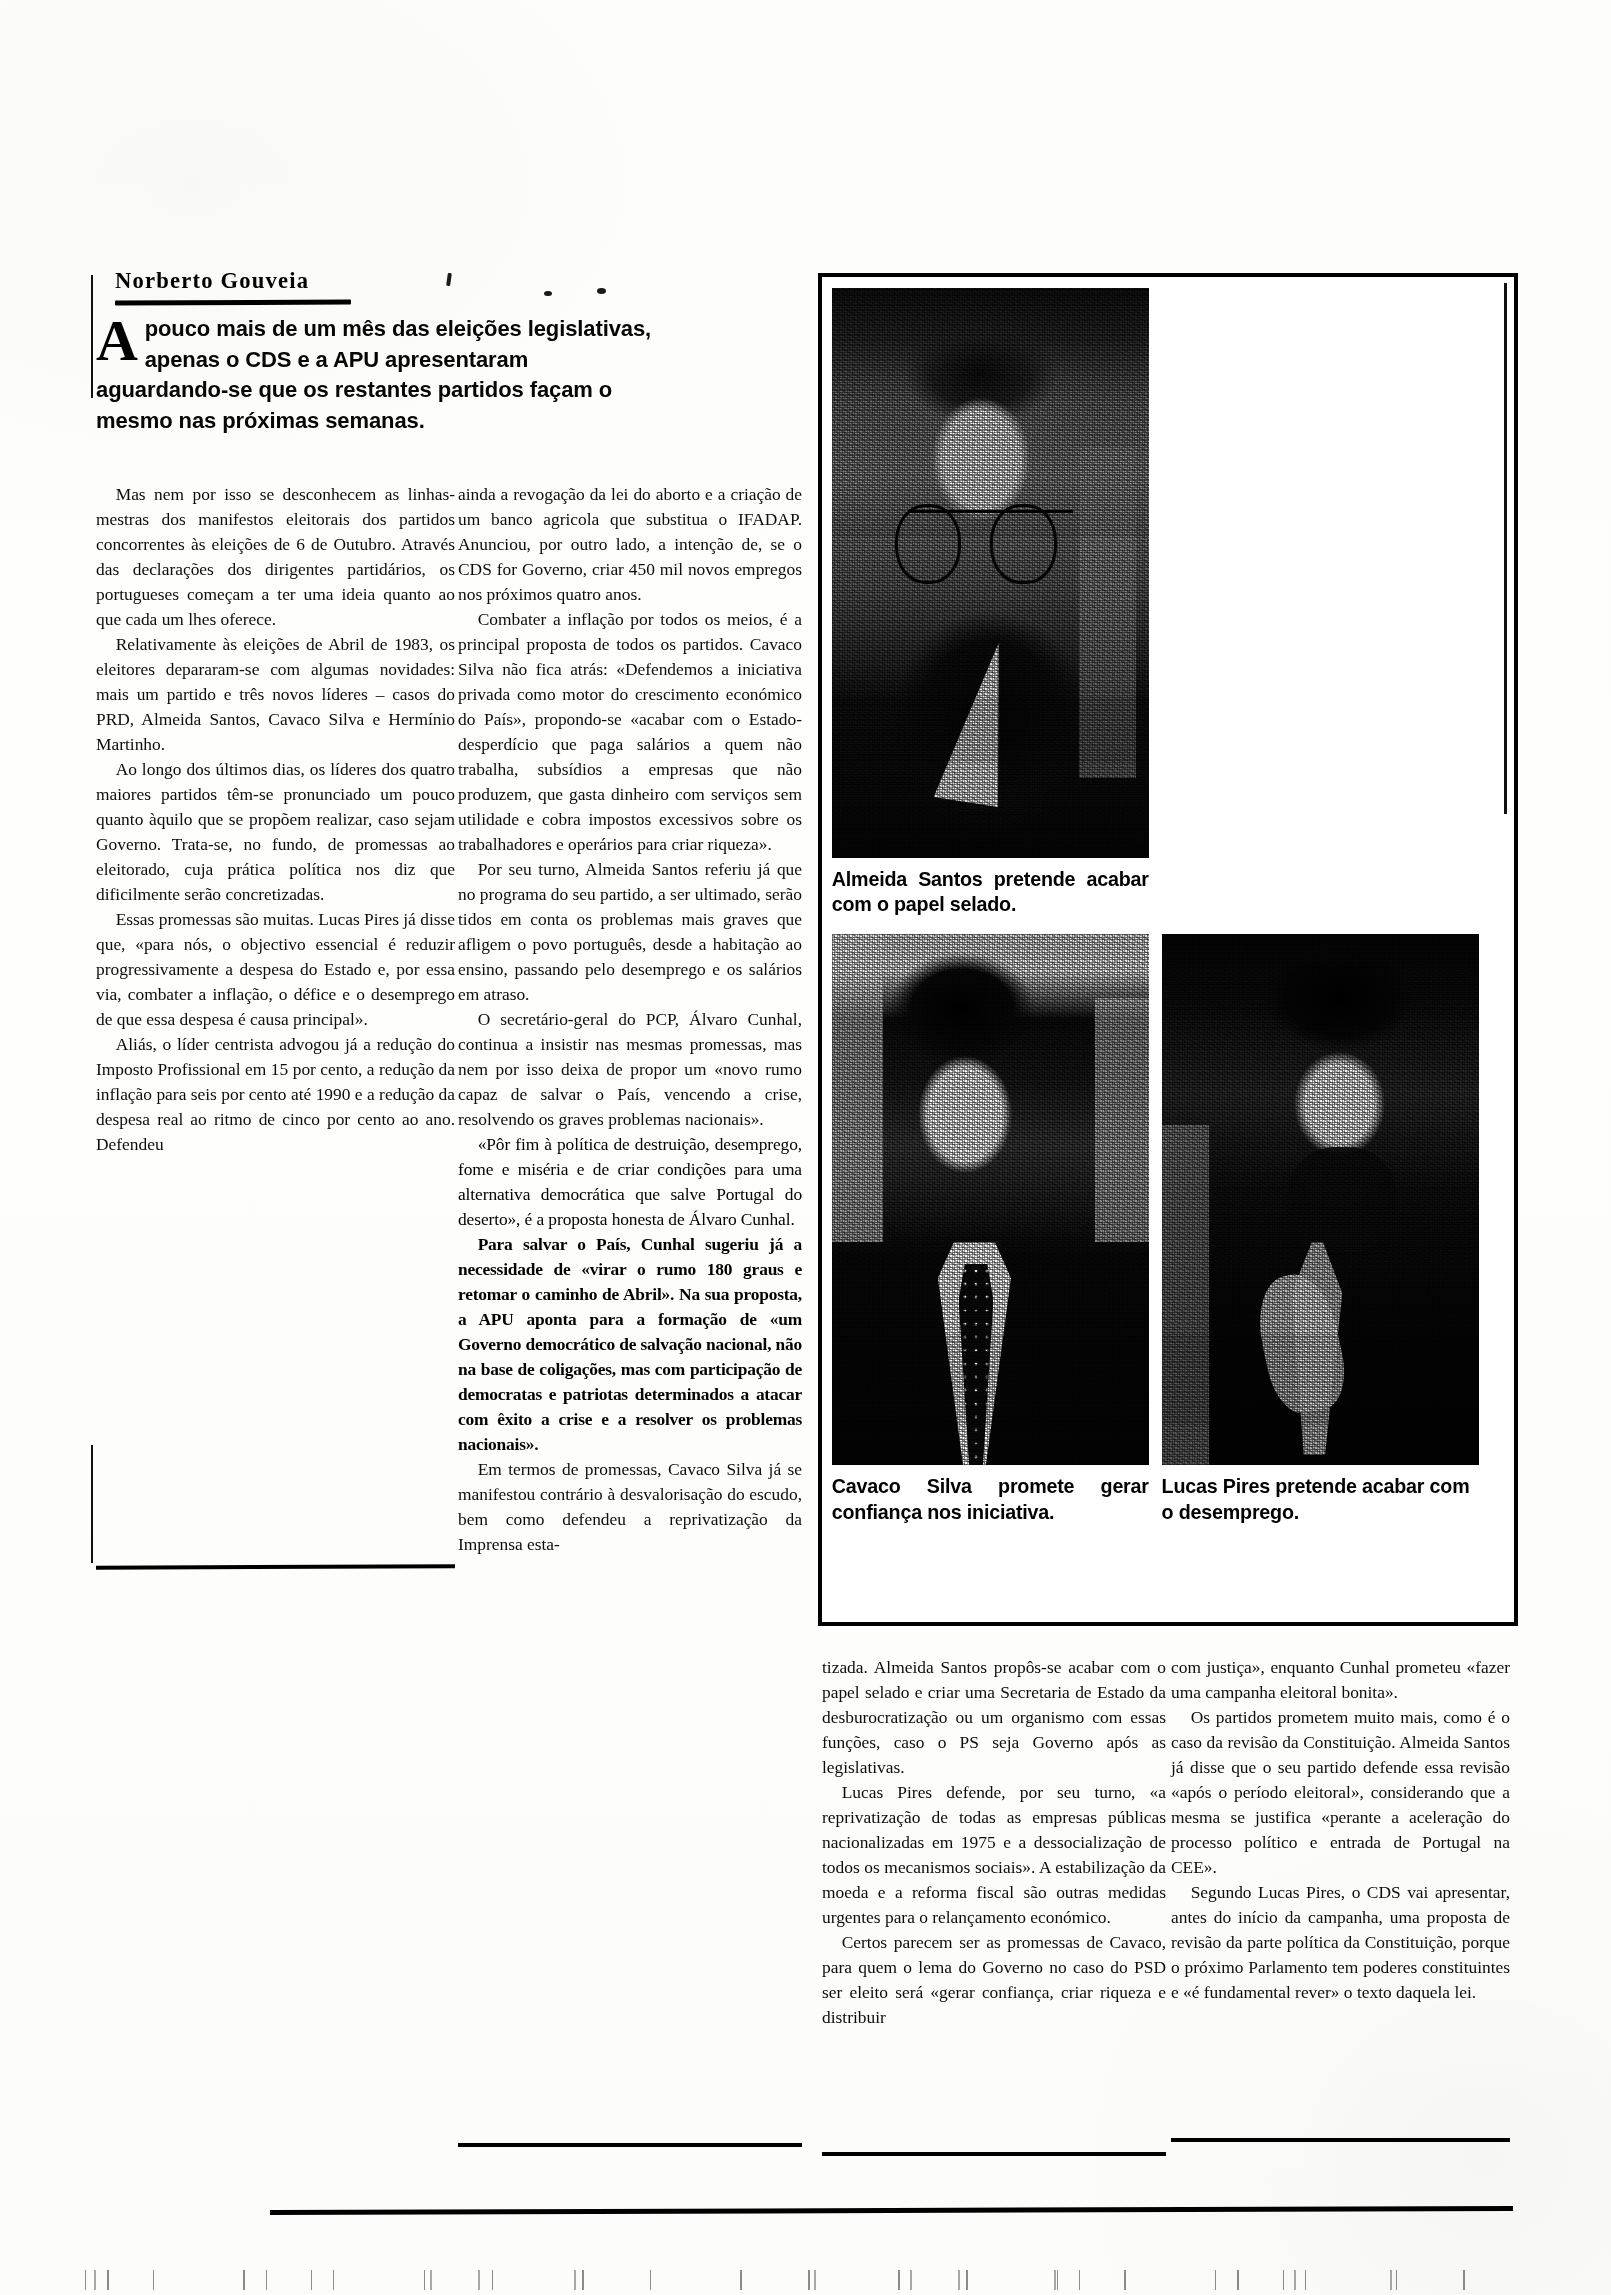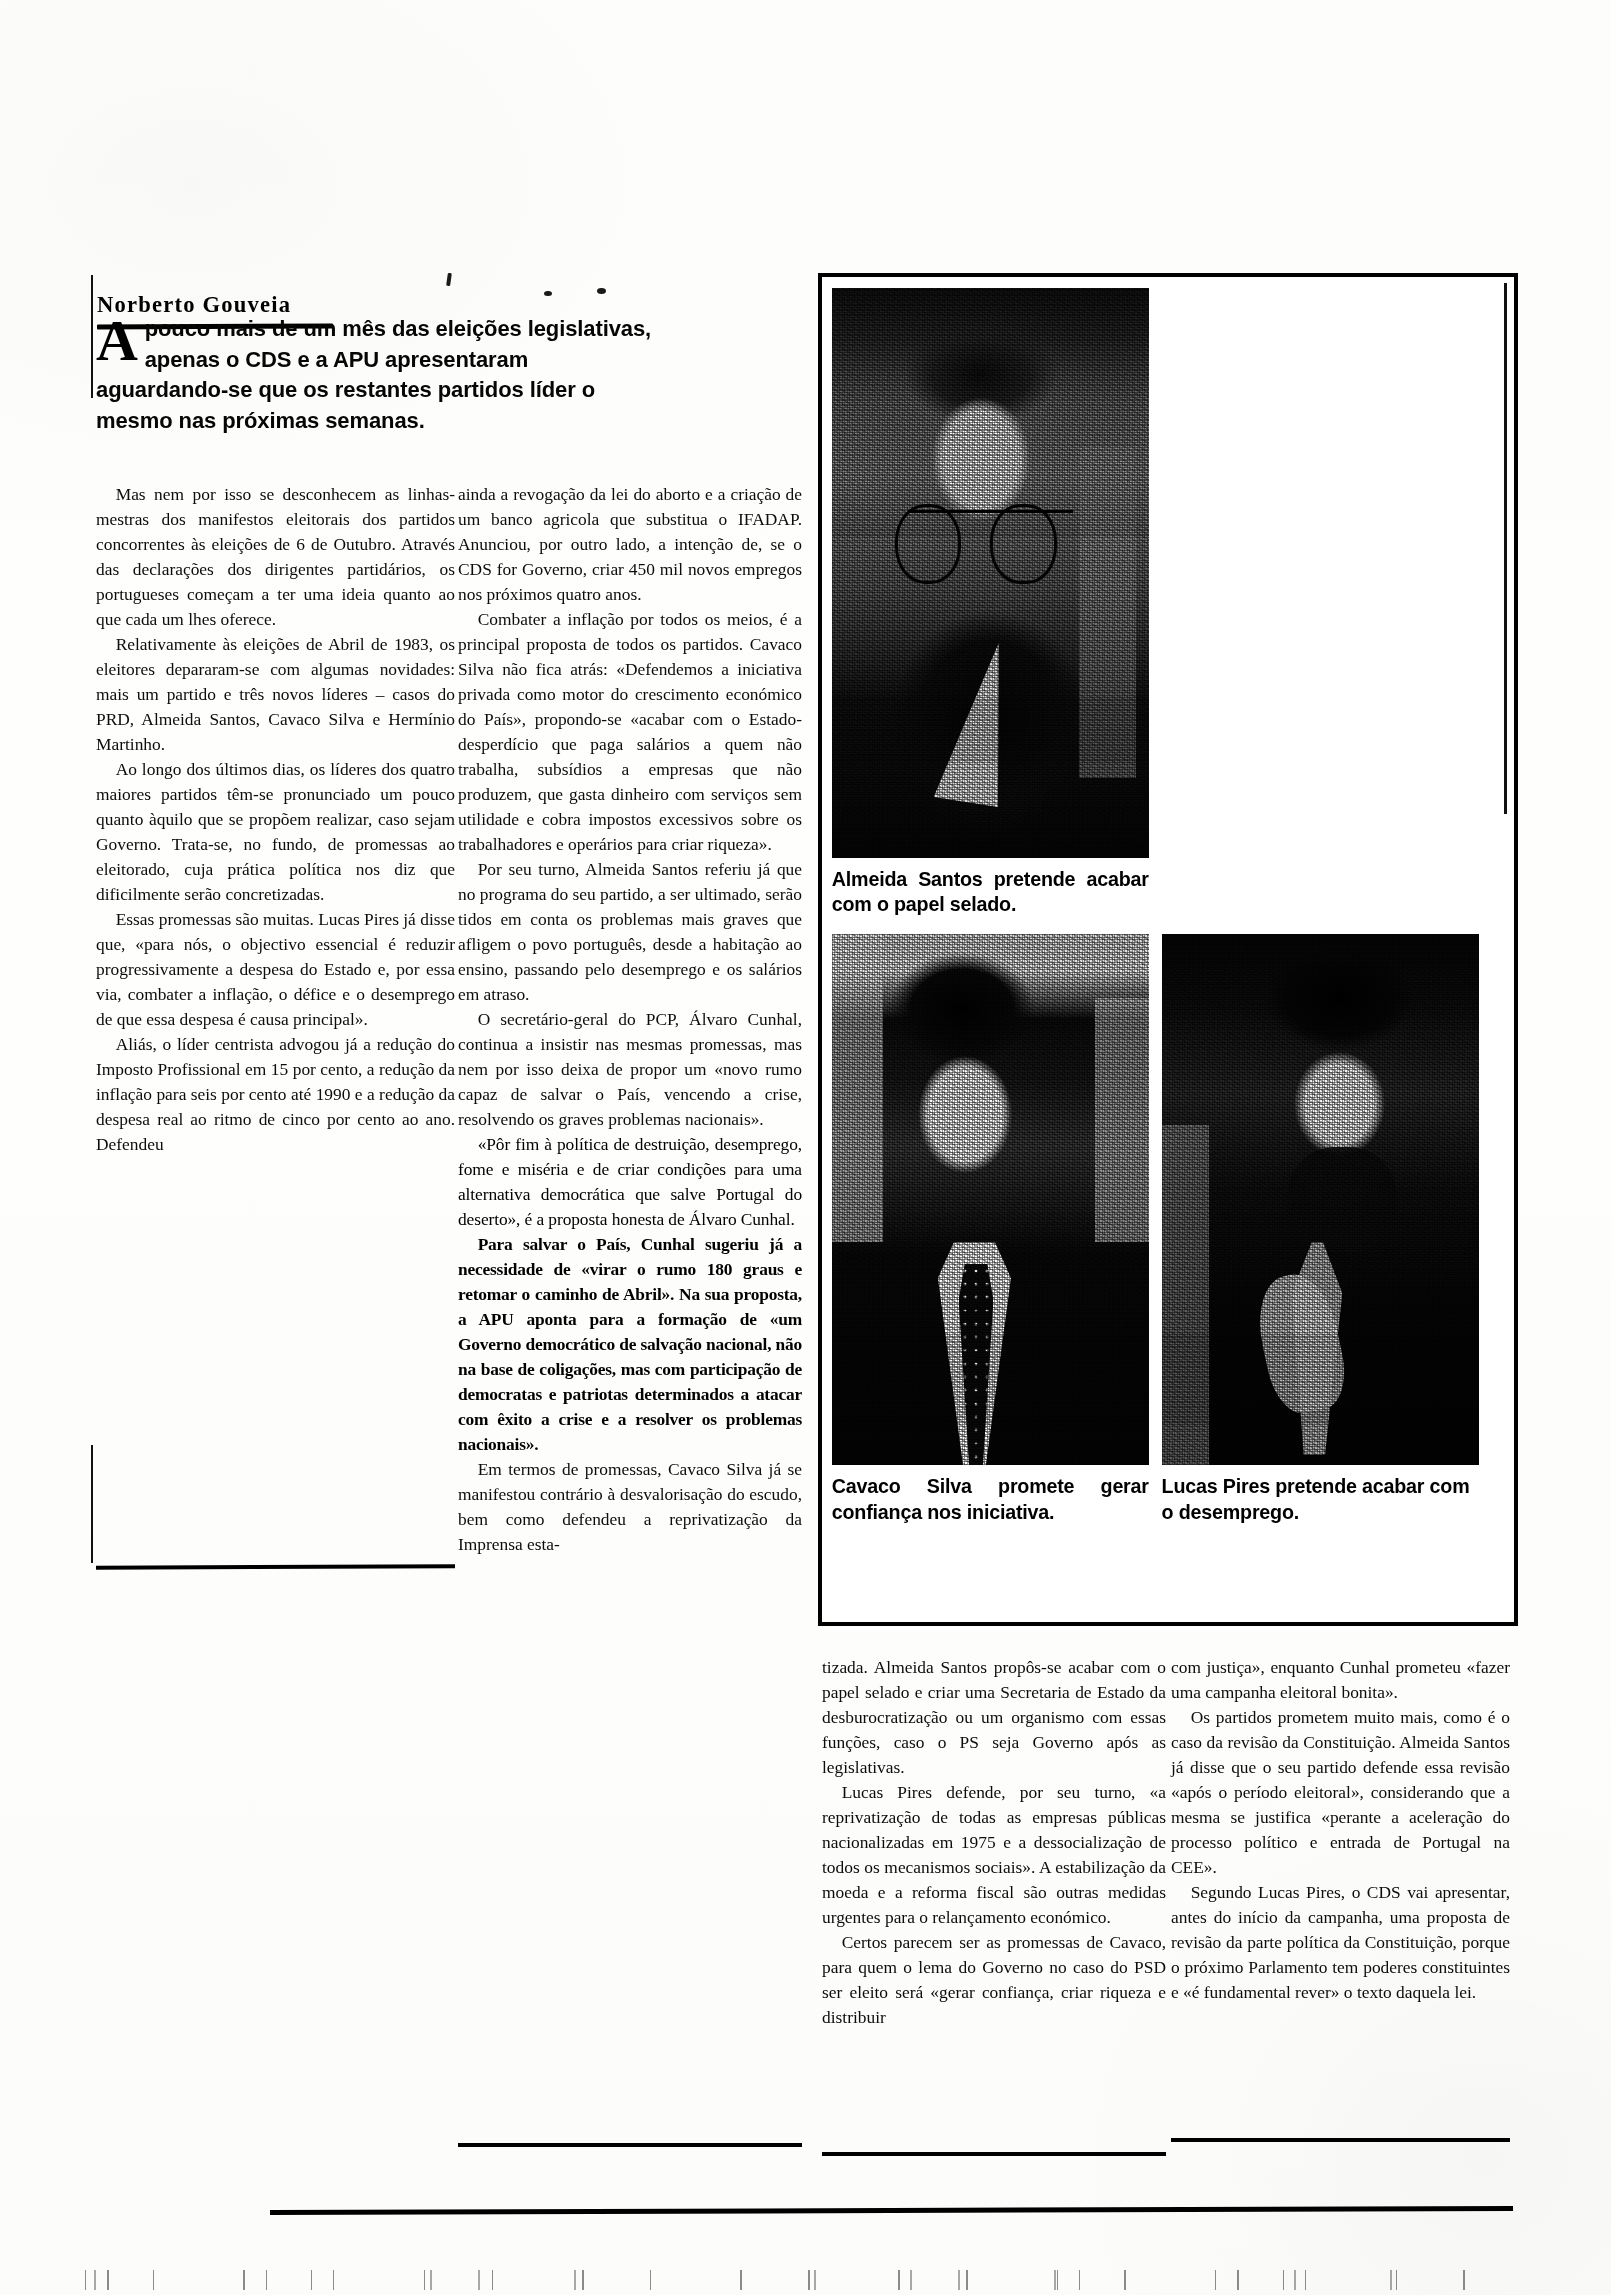--- a/index.html
+++ b/index.html
@@ -16,21 +16,21 @@
     position:absolute;inset:0;
     background:
       radial-gradient(ellipse 688px 442px at 12% 8%, rgba(0,0,0,0.018), rgba(0,0,0,0) 70%),
       radial-gradient(ellipse 590px 540px at 92% 94%, rgba(0,0,0,0.022), rgba(0,0,0,0) 72%),
       linear-gradient(180deg,#fdfdfb 0%,#fefefd 40%,#fcfcfa 100%);
   }
 
   #sheet{position:absolute;left:0;top:0;width:1612px;height:2295px;}
 
   
-  .byline-wrap{position:absolute;left:97px;top:268px;width:344px;margin-top:24px;}
+  .byline-wrap{position:absolute;left:115px;top:268px;width:344px;}
   .byline{
     font-family:"Liberation Serif", serif;
     font-size:22.6px;font-weight:700;letter-spacing:1.2px;
     color:#000;white-space:nowrap;
     transform:scaleY(1.06);transform-origin:left bottom;
   }
   .byline-rule{
     margin-top:5.9px;height:5.4px;width:236px;background:#000;
     border-radius:1px;
     transform:rotate(-0.25deg);
@@ -214,21 +214,21 @@
     <div class="byline-rule"></div>
   </div>
   <div class="speck" style="left:447px;top:273px;width:4.4px;height:12.8px;border-radius:1.5px;transform:rotate(8deg);"></div>
   <div class="speck" style="left:544px;top:291px;width:7.9px;height:5.4px;"></div>
   <div class="speck" style="left:597px;top:288px;width:9.3px;height:6.4px;"></div>
 
   <div id="lead">
     <span class="dropcap">A</span>
     <span class="l">pouco mais de um mês das eleições legislativas,</span>
     <span class="l">apenas o CDS e a APU apresentaram</span>
-    <span class="l">aguardando-se que os restantes partidos líder o</span>
+    <span class="l">aguardando-se que os restantes partidos façam o</span>
     <span class="l">mesmo nas próximas semanas.</span>
   </div>
 
   <div class="col" id="col1">
     <p>Mas nem por isso se desconhecem as linhas-mestras dos manifestos eleitorais dos partidos concorrentes às eleições de 6 de Outubro. Através das declarações dos dirigentes partidários, os portugueses começam a ter uma ideia quanto ao que cada um lhes oferece.</p>
     <p>Relativamente às eleições de Abril de 1983, os eleitores depararam-se com algumas novidades: mais um partido e três novos líderes – casos do PRD, Almeida Santos, Cavaco Silva e Hermínio Martinho.</p>
     <p>Ao longo dos últimos dias, os líderes dos quatro maiores partidos têm-se pronunciado um pouco quanto àquilo que se propõem realizar, caso sejam Governo. Trata-se, no fundo, de promessas ao eleitorado, cuja prática política nos diz que dificilmente serão concretizadas.</p>
     <p>Essas promessas são muitas. Lucas Pires já disse que, «para nós, o objectivo essencial é reduzir progressivamente a despesa do Estado e, por essa via, combater a inflação, o défice e o desemprego de que essa despesa é causa principal».</p>
     <p>Aliás, o líder centrista advogou já a redução do Imposto Profissional em 15 por cento, a redução da inflação para seis por cento até 1990 e a redução da despesa real ao ritmo de cinco por cento ao ano. Defendeu</p>
   </div>

